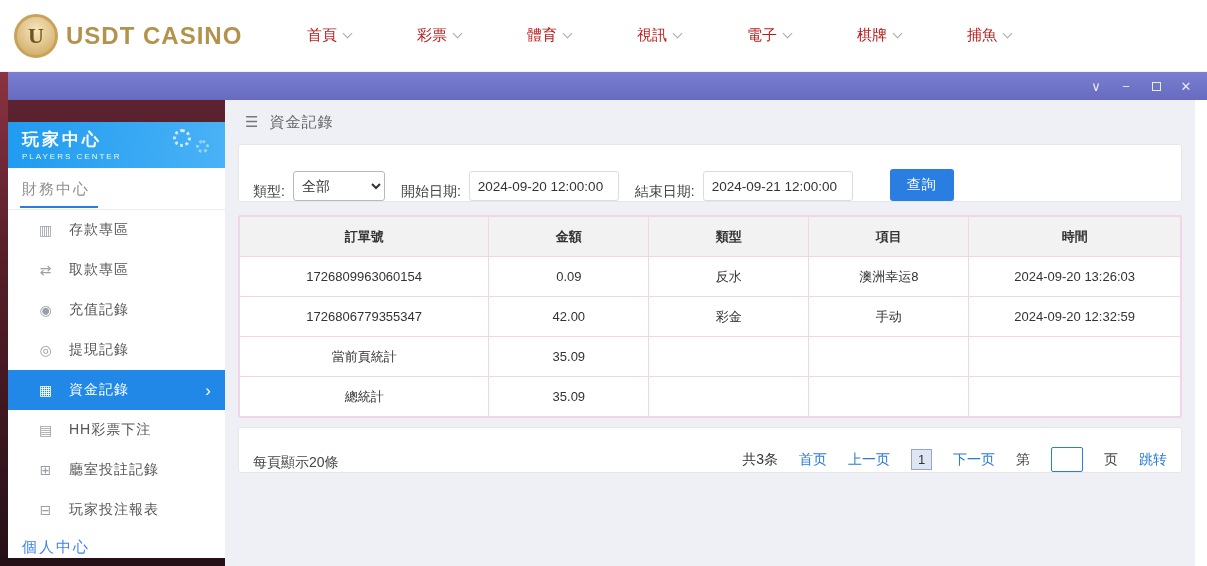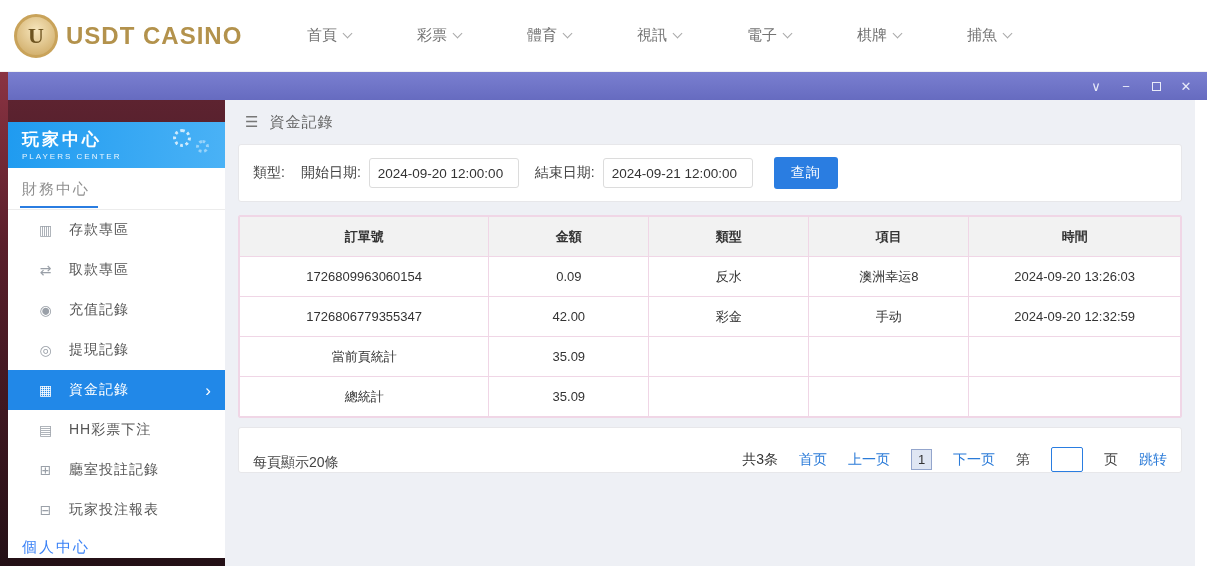--- a/index.html
+++ b/index.html
@@ -10,21 +10,21 @@
   
   .topbar{position:absolute;left:0;top:0;width:1207px;height:72px;background:#fff;
     display:flex;align-items:center;z-index:5;border-bottom:1px solid #f3f3f3}
   .logo{display:flex;align-items:center;gap:8px;margin-left:14px;min-width:240px;cursor:pointer}
   .logo-emblem{width:44px;height:44px;border-radius:50%;border:3px solid #c9a35a;
     background:radial-gradient(circle at 50% 35%,#f7e6bd,#caa45c);
     display:flex;align-items:center;justify-content:center}
   .logo-u{font-weight:bold;font-size:22px;color:#6e5420;font-family:"Liberation Serif",serif}
   .logo-text{font-size:24px;font-weight:bold;letter-spacing:1px;color:#b3924c}
   .topnav{display:flex;align-items:center;margin-left:20px}
-  .nav-item{display:flex;align-items:center;gap:7px;padding:0 33px;font-size:15px;color:#737373;cursor:pointer}
+  .nav-item{display:flex;align-items:center;gap:7px;padding:0 33px;font-size:15px;color:#b91c1c;cursor:pointer}
   .chev{width:7px;height:7px;border-right:1.6px solid #a9a9a9;border-bottom:1.6px solid #a9a9a9;
     display:inline-block;transform:rotate(45deg);margin-top:-4px}
 
   
   .titlebar{position:absolute;left:8px;top:72px;width:1199px;height:28px;
     background:linear-gradient(180deg,#7a7fd0,#666bc0);
     display:flex;align-items:center;justify-content:flex-end;padding-right:6px;z-index:4}
   .tb-btn{width:30px;height:28px;display:flex;align-items:center;justify-content:center;
     color:#e9ebf9;font-size:13px;cursor:pointer}
   .tb-square{width:9px;height:9px;border:1.4px solid #e9ebf9}
@@ -58,29 +58,29 @@
 
   
   .main{position:absolute;left:225px;top:100px;width:970px;height:466px;
     background:#eef0f5;padding:0 13px}
   .right-strip{position:absolute;left:1195px;top:100px;width:12px;height:466px;background:#fff}
   .content-header{height:44px;display:flex;align-items:center;gap:10px;color:#666;
     font-size:15px;padding-left:7px;letter-spacing:1px}
   .menu-ic{font-size:15px;color:#777}
   .card{background:#fff;border:1px solid #e7e7ea;border-radius:3px}
 
-  .filter-card{height:58px;display:flex;align-items:center;padding:0 14px;gap:8px;
+  .filter-card{height:58px;display:flex;align-items:flex-end;padding:0 14px;gap:8px;
     font-size:14px;color:#444}
   .type-select{height:30px;width:92px;border:1px solid #b9b9b9;border-radius:3px;
     font-size:14px;color:#333;padding:0 4px;background:#fff}
   .date-input{height:30px;width:150px;border:1px solid #dcdcdc;border-radius:3px;
     font-size:13.5px;color:#333;padding:0 8px}
   .flabel{margin-left:8px}
   .query-btn{height:32px;padding:0 17px;background:#2a7de1;color:#fff;border:none;
-    border-radius:3px;font-size:14px;margin-left:13px;cursor:pointer;letter-spacing:1px}
+    border-radius:3px;font-size:14px;margin-left:29px;cursor:pointer;letter-spacing:1px}
 
   .table-card{margin-top:13px;border:1px solid #f0d6e6;border-radius:2px;overflow:hidden;background:#fff}
   table{width:100%;border-collapse:collapse;font-size:13px;color:#333;table-layout:fixed}
   th{background:#f2f2f2;font-weight:bold;height:40px;border:1px solid #f0d6e6;text-align:center}
   td{height:40px;text-align:center;border:1px solid #f0d6e6}
 
   .pagination-card{margin-top:9px;height:46px;display:flex;align-items:flex-end;
     justify-content:space-between;padding:0 14px;font-size:14px;color:#444}
   .pg-right{display:flex;align-items:center;gap:21px}
   .pg-link{color:#2b7bd8;cursor:pointer;text-decoration:none}
@@ -201,20 +201,23 @@
   </aside>
 
   <main class="main">
     <div class="content-header">
       <span class="menu-ic">☰</span>
       <span>資金記錄</span>
     </div>
 
     <div class="card filter-card">
       <span>類型:</span>
+      <select class="type-select">
+        <option>全部</option>
+      </select>
       <span class="flabel">開始日期:</span>
       <input class="date-input" type="text" value="2024-09-20 12:00:00" style="">
       <span class="flabel">結束日期:</span>
       <input class="date-input" type="text" value="2024-09-21 12:00:00" style="">
       <button class="query-btn">查詢</button>
     </div>
 
     <div class="table-card">
       <table>
         <colgroup>

